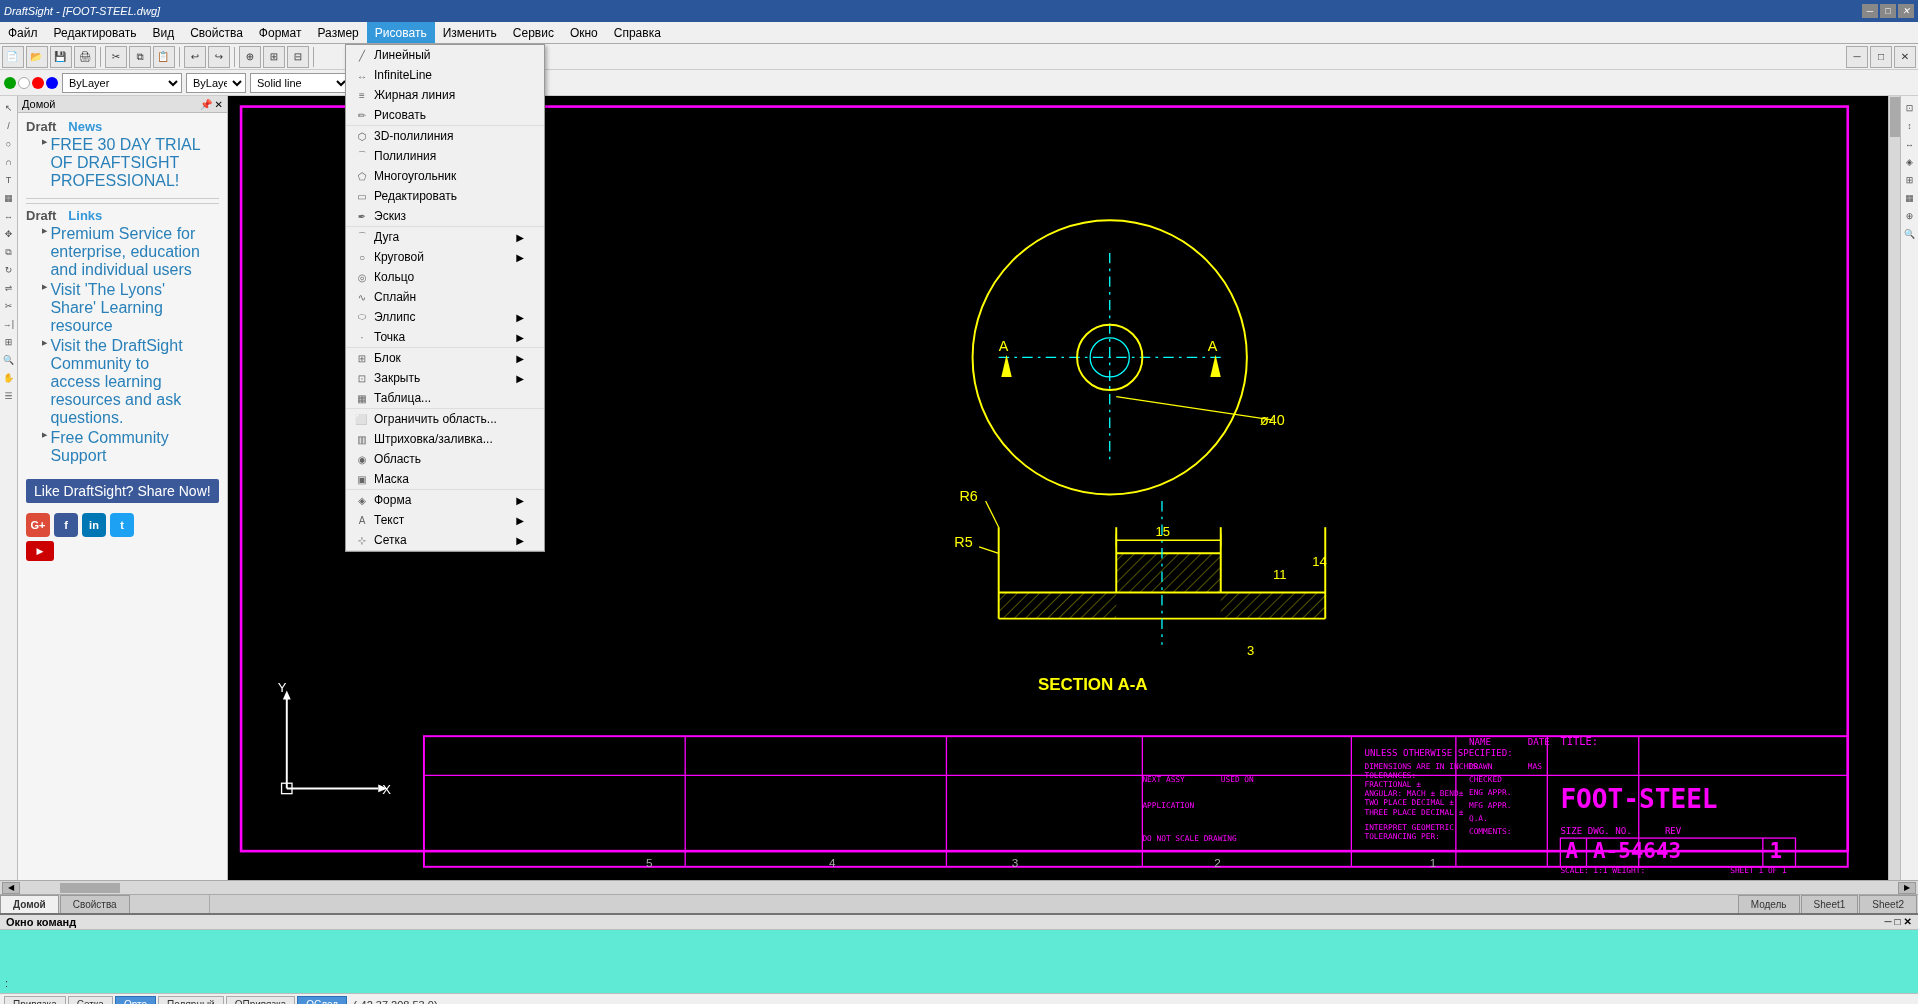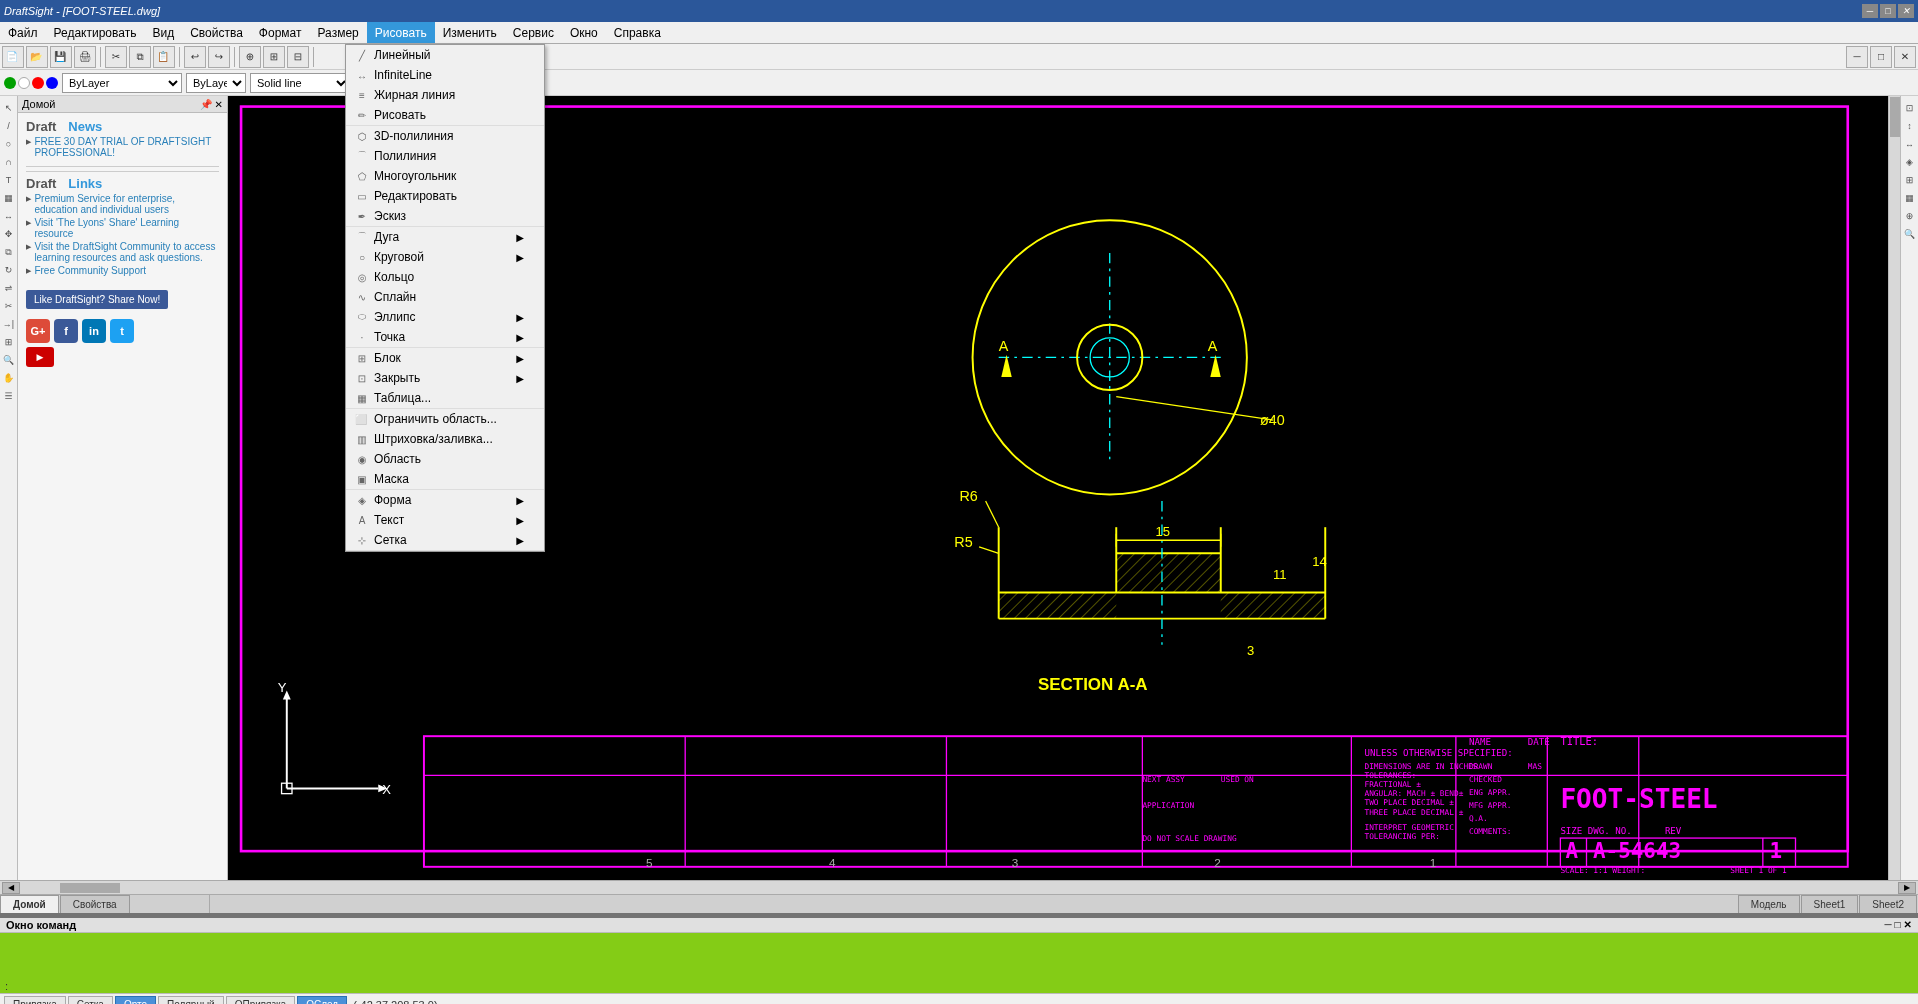--- a/index.html
+++ b/index.html
@@ -68,26 +68,26 @@
     }
     #sidebar-header {
       background: #e0e0e0; padding: 2px 4px; display: flex; align-items: center; justify-content: space-between;
       border-bottom: 1px solid #bbb; font-size: 11px;
     }
     #sidebar-content { padding: 6px 8px; }
 
     .draft-news-section { margin-bottom: 8px; }
     .section-title-draft { font-size: 13px; font-weight: bold; }
     .section-title-draft .blue { color: #3498db; margin-left: 12px; }
-    .section-link { font-size: 10px; color: #2980b9; cursor: pointer; margin: 2px 0; display: flex; align-items: flex-start; gap: 3px; }
+    .section-link { font-size: 16px; color: #2980b9; cursor: pointer; margin: 2px 16px; display: flex; align-items: flex-start; gap: 3px; }
     .section-link::before { content: "▶"; font-size: 7px; margin-top: 2px; color: #555; flex-shrink: 0; }
 
     .like-btn {
       background: #3b5998; color: white; border: none; padding: 4px 8px;
-      font-size: 10px; cursor: pointer; border-radius: 2px; margin: 6px 0;
+      font-size: 14px; cursor: pointer; border-radius: 2px; margin: 6px 0;
     }
     .social-icons { display: flex; gap: 4px; margin: 4px 0; }
     .social-icon { width: 24px; height: 24px; border-radius: 4px; display: flex; align-items: center; justify-content: center; font-size: 11px; color: white; cursor: pointer; font-weight: bold; }
 
     
     #canvas-area {
       flex: 1; background: #000; position: relative; overflow: hidden;
     }
 
     
@@ -102,21 +102,21 @@
     }
     .tab {
       padding: 2px 12px; height: 18px; background: #c8c8c8; border: 1px solid #999;
       border-bottom: none; font-size: 10px; cursor: pointer; display: flex; align-items: center;
       margin-right: 1px; color: #333;
     }
     .tab.active { background: #f0f0f0; font-weight: bold; }
 
     
     #command-window {
-      width: 100%; height: 80px; background: #84cc16; border-top: 5px solid #737373;
+      width: 100%; height: 80px; background: #5eead4; border-top: 2px solid #737373;
     }
     #command-header {
       background: #e0e0e0; padding: 1px 6px; font-size: 11px; font-weight: bold;
       border-bottom: 1px solid #bbb; display: flex; justify-content: space-between;
     }
     #command-input-area {
       padding: 2px 4px; height: calc(80px - 18px);
       display: flex; flex-direction: column; justify-content: flex-end;
     }
     #command-input { font-size: 11px; color: #333; padding: 1px; }

